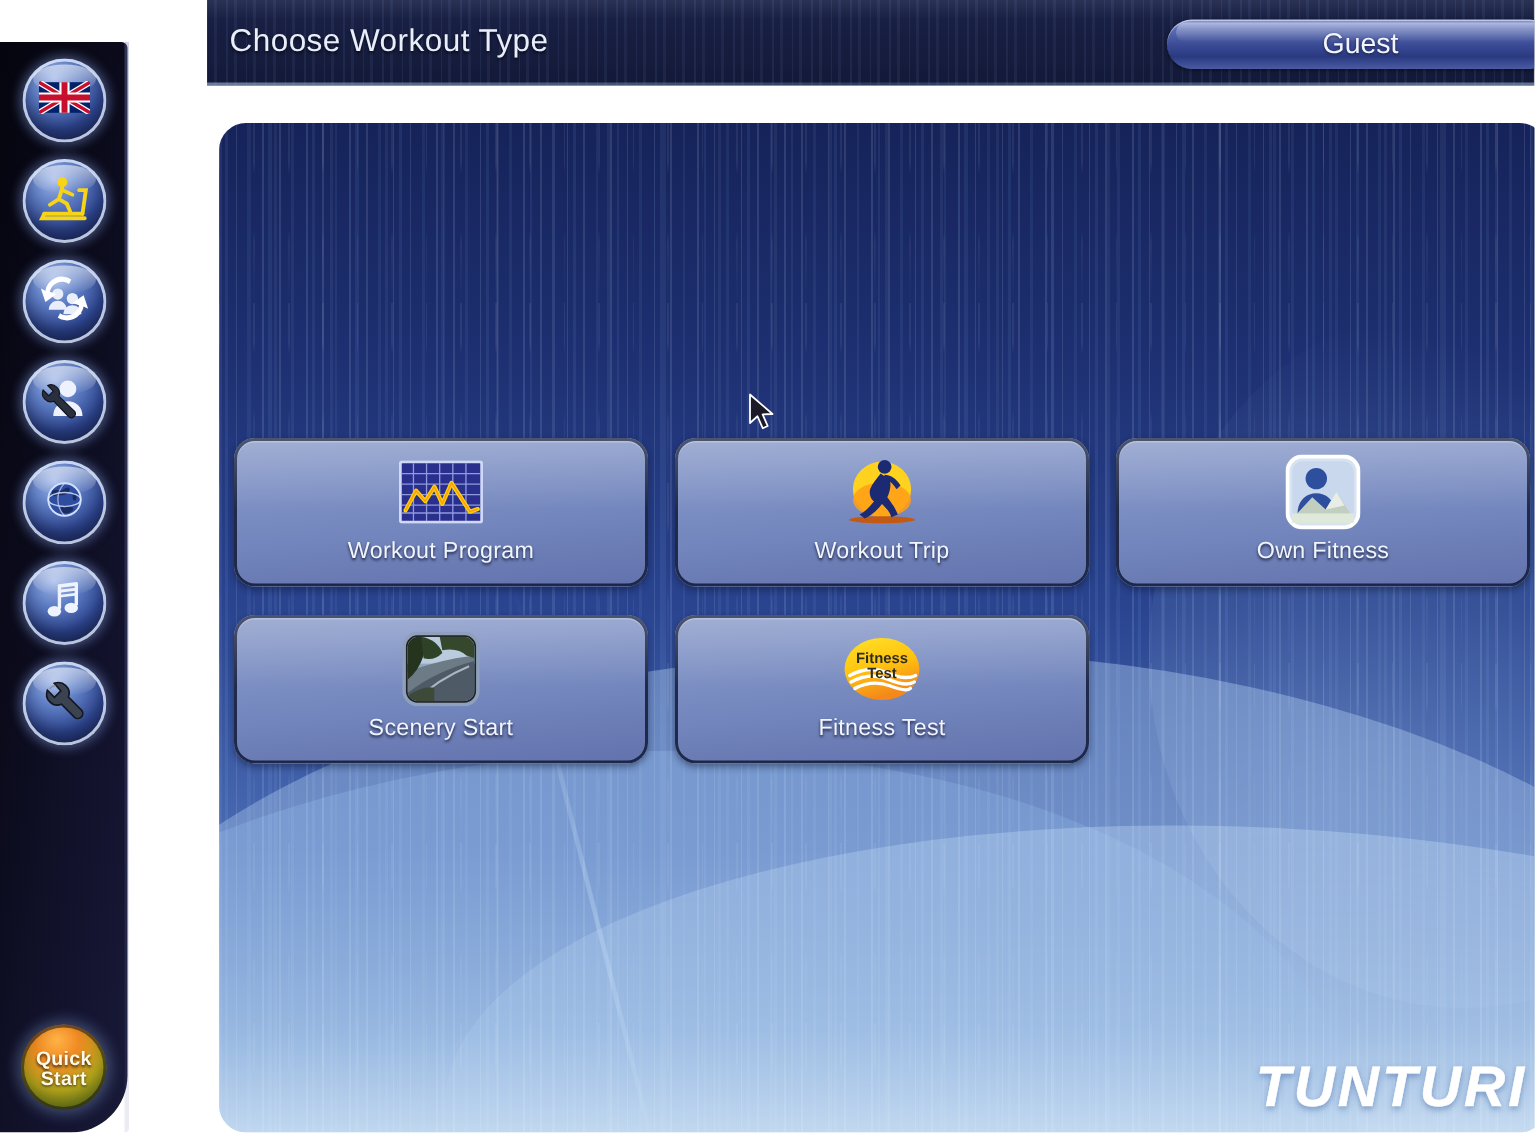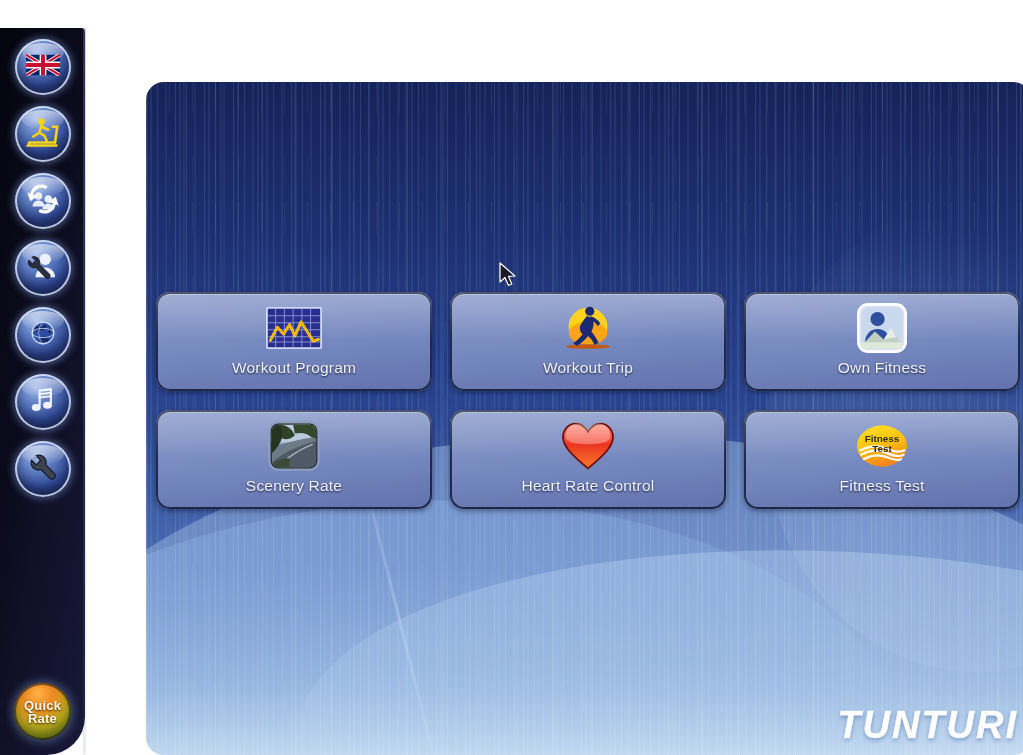--- a/index.html
+++ b/index.html
@@ -326,24 +326,30 @@
             <path d="M12 6 a9.5 9.5 0 0 1 12.5 12 L36 29.5 a4.4 4.4 0 0 1-6.2 6.2 L18.3 24.3 A9.5 9.5 0 0 1 6 12 l6.2 6.2 5.6-5.6z" fill="#3b4250" stroke="#12161f" stroke-width="1.4"></path>
             <path d="M13 8 a7 7 0 0 0-5 3" fill="none" stroke="#8e97ab" stroke-width="1.6"></path>
           </svg>
         </span>
       </div>
 
     </div>
 
     <div id="quickstart">
       <span>Quick</span>
-      <span>Rate</span>
+      <span>Start</span>
     </div>
   </div>
 
+  <div id="header">
+    <div id="header-title">Choose Workout Type</div>
+    <div id="guest-btn">
+      <span id="guest-label">Guest</span>
+    </div>
+  </div>
 
   <div id="main">
     <div class="swoosh" id="sw5"></div>
     <div class="swoosh" id="sw1"></div>
     <div class="swoosh" id="sw2"></div>
     <div class="swoosh" id="sw3"></div>
     <div class="swoosh" id="sw4"></div>
     <div id="streaks"></div>
     <div id="streaks2"></div>
 
@@ -411,40 +417,23 @@
               <path d="M4 30 Q20 24 40 20 L54 18 L54 52 L4 52 Z" fill="#6d7b87"></path>
               <path d="M4 46 Q24 30 54 22 L54 52 L4 52 Z" fill="#4e5a66"></path>
               <path d="M10 52 Q26 36 50 26" stroke="#aab6c0" stroke-width="1.6" fill="none"></path>
               <path d="M4 4 L4 36 Q12 30 16 18 Q18 8 14 4 Z" fill="#24341f"></path>
               <path d="M14 4 Q26 6 30 16 Q24 22 16 20 Z" fill="#2d4227"></path>
               <path d="M30 14 Q42 12 48 18 L54 20 L54 4 L28 4 Z" fill="#35482b"></path>
               <path d="M4 48 Q16 40 24 42 L24 52 L4 52Z" fill="#3d4a3a"></path>
             </g>
           </svg>
         </div>
-        <div class="tile-label">Scenery Rate</div>
-      </div>
-
-      <div class="tile">
-        <div class="tile-icon">
-          <svg width="56" height="50" viewBox="0 0 62 56">
-            <defs>
-              <linearGradient id="hgrad" x1="0" y1="0" x2="0" y2="1">
-                <stop offset="0%" stop-color="#ff8b7a"></stop>
-                <stop offset="42%" stop-color="#f2402e"></stop>
-                <stop offset="46%" stop-color="#e8351f"></stop>
-                <stop offset="100%" stop-color="#ff7a2e"></stop>
-              </linearGradient>
-            </defs>
-            <path d="M31 53 C10 36 3 27 3 18 C3 9 10 3 17 3 C23 3 28 7 31 12 C34 7 39 3 45 3 C52 3 59 9 59 18 C59 27 52 36 31 53 Z" fill="url(#hgrad)" stroke="#6d0d06" stroke-width="2"></path>
-            <path d="M31 9 C28 5 23 2 17 3 C11 4 6 9 6 16 C6 22 11 26 31 26 C51 26 56 22 56 16 C56 9 51 4 45 3 C39 2 34 5 31 9 Z" fill="#ffffff" opacity=".30"></path>
-          </svg>
-        </div>
-        <div class="tile-label">Heart Rate Control</div>
-      </div>
+        <div class="tile-label">Scenery Start</div>
+      </div>
+
 
       <div class="tile">
         <div class="tile-icon">
           <svg width="62" height="50" viewBox="0 0 72 56">
             <defs>
               <linearGradient id="ftg" x1="0" y1="0" x2="0.35" y2="1">
                 <stop offset="0%" stop-color="#ffe22a"></stop>
                 <stop offset="55%" stop-color="#ffc20e"></stop>
                 <stop offset="100%" stop-color="#f4881b"></stop>
               </linearGradient>

